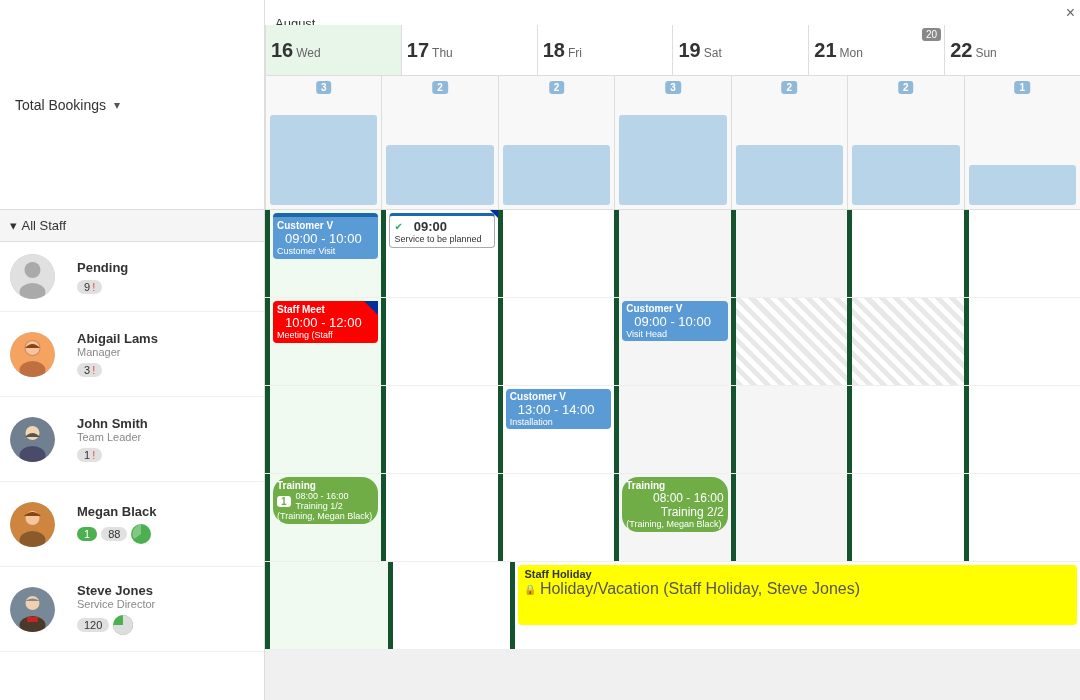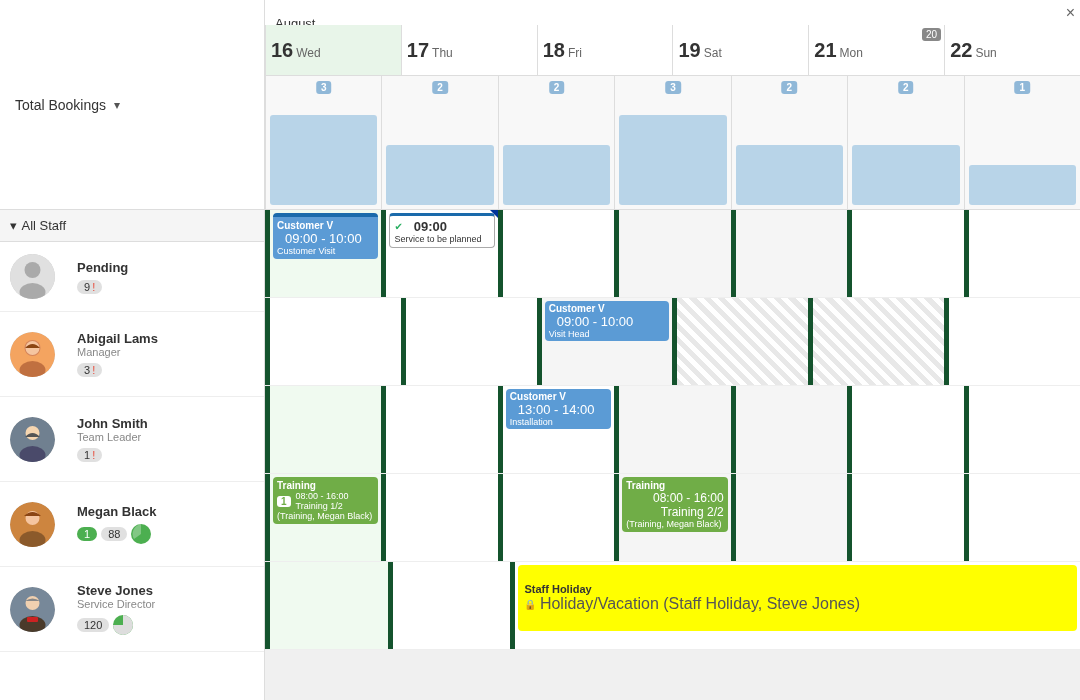--- a/index.html
+++ b/index.html
@@ -362,42 +362,42 @@
       width: 0;
       height: 0;
       border-style: solid;
       border-width: 0 14px 14px 0;
       border-color: transparent #003399 transparent transparent;
     }
 
     .training-block {
       background: #70ad47;
       color: #fff;
-      border-radius: 4px;
+      border-radius: 16px;
       padding: 3px 4px;
       font-size: 10px;
       position: relative;
     }
 
     .training-num {
       display: inline-block;
       background: #fff;
       color: #70ad47;
       border-radius: 3px;
       padding: 0 4px;
       font-weight: bold;
       font-size: 10px;
       margin-right: 3px;
     }
 
     .holiday-block {
       background: #ffff00;
       color: #333;
       border-radius: 4px;
-      padding: 18px 6px;
+      padding: 3px 6px;
       font-size: 10px;
     }
 
     .holiday-title {
       font-weight: bold;
       font-size: 11px;
     }
 
     .holiday-sub {
       font-size: 16px;
@@ -610,20 +610,28 @@
           </div>
         </div>
         <div class="grid-cell"></div>
         <div class="grid-cell weekend-col"></div>
         <div class="grid-cell weekend-col"></div>
         <div class="grid-cell"></div>
         <div class="grid-cell"></div>
       </div>
 
       <div class="grid-row">
+        <div class="grid-cell today-col">
+          <div class="staff-meeting-block">
+            <div class="corner-flag"></div>
+            <div class="event-title">Staff Meet</div>
+            <div class="event-time">10:00 - 12:00</div>
+            <div class="event-desc">Meeting  (Staff</div>
+          </div>
+        </div>
         <div class="grid-cell"></div>
         <div class="grid-cell"></div>
         <div class="grid-cell weekend-col blue-cell-bg">
           <div class="event-block event-blue">
             <div class="event-title">Customer V</div>
             <div class="event-time">09:00 - 10:00</div>
             <div class="event-desc">Visit Head</div>
           </div>
         </div>
         <div class="grid-cell weekend-col hatched"></div>

